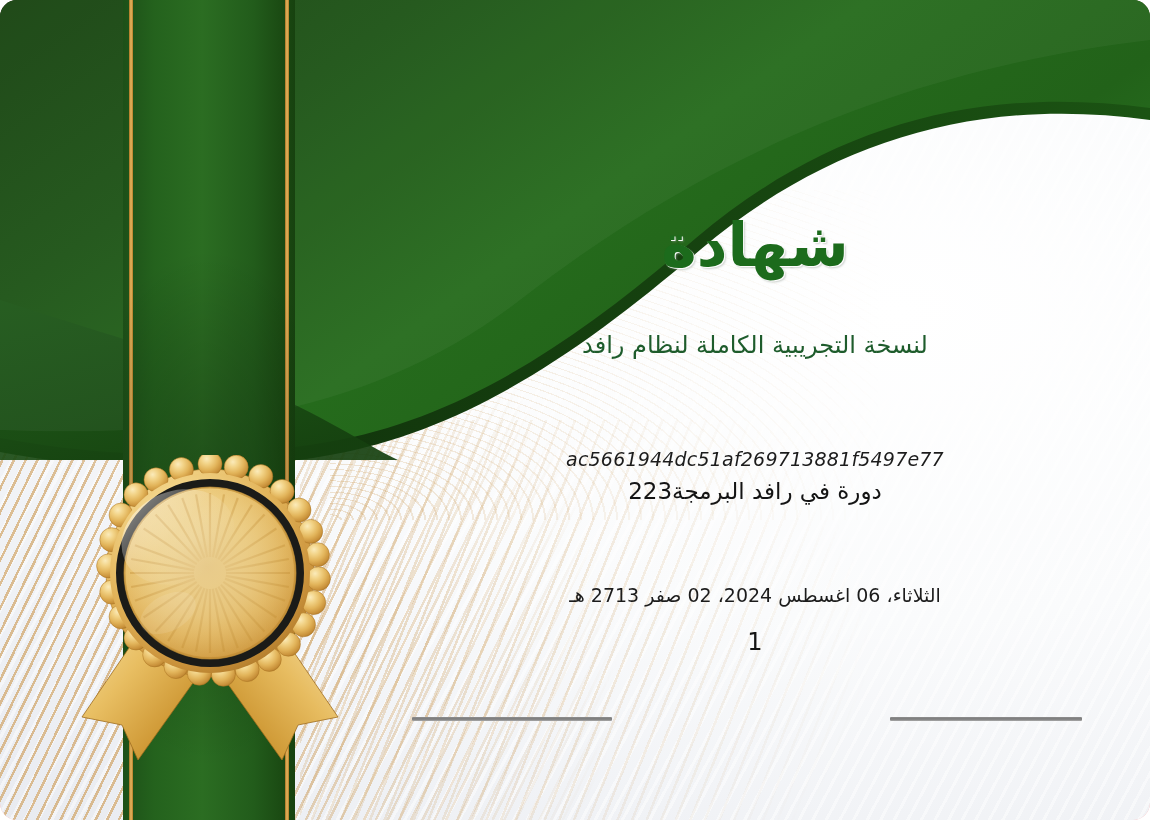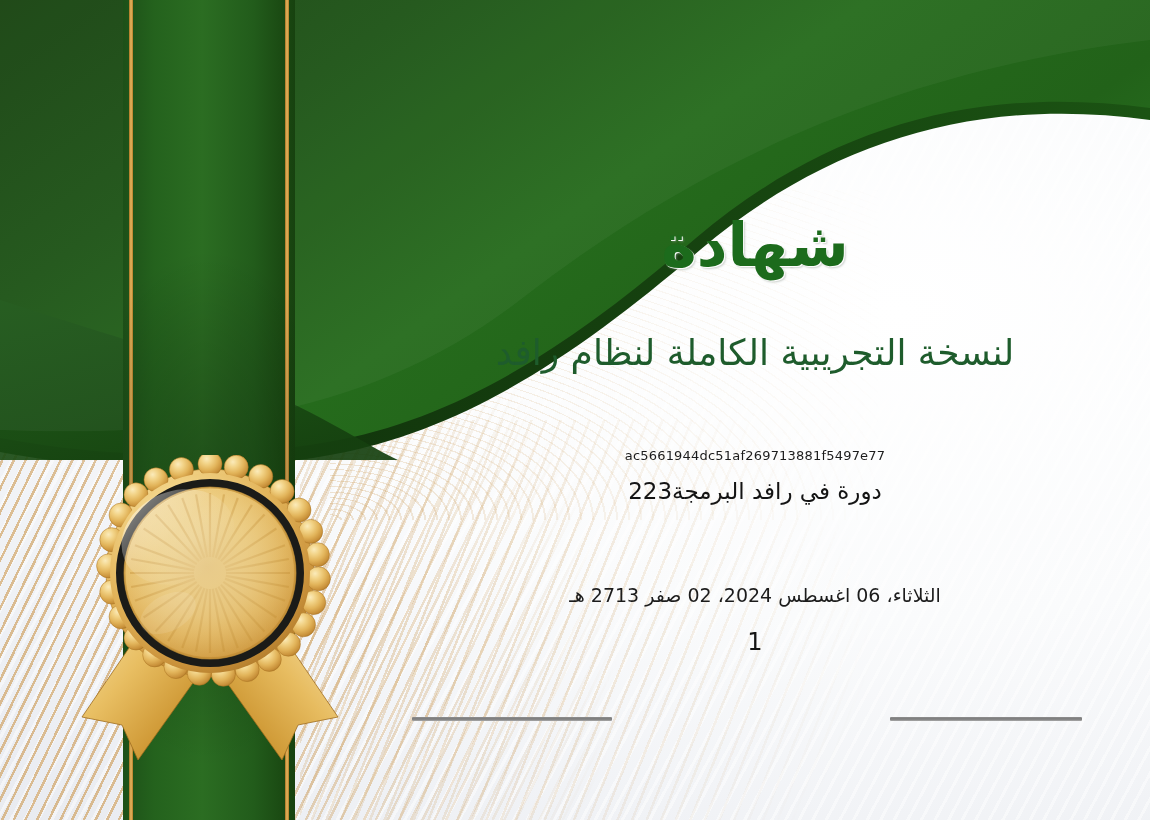--- a/index.html
+++ b/index.html
@@ -8,20 +8,21 @@
     padding: 0;
     background: #ffffff;
   }
   #certificate {
     position: relative;
     width: 1150px;
     height: 820px;
     overflow: hidden;
     font-family: "DejaVu Sans", "Liberation Sans", sans-serif;
     background: #fca5a5;
+    border-radius: 17px;
   }
 
   
   .paper-base {
     position: absolute;
     inset: 0;
     background:
       radial-gradient(ellipse 120% 90% at 78% 38%, #ffffff 0%, #fafbfc 42%, #eef0f4 78%, #e7e9ee 100%);
   }
   
@@ -150,32 +151,33 @@
     letter-spacing: 0px;
     text-shadow:
        1px 1px 0 rgba(255,255,255,0.95),
        2px 2px 2px rgba(150,160,150,0.45);
     line-height: 1.1;
   }
   .cert-subtitle {
     position: absolute;
     top: 330px;
     left: 0; right: 0;
-    font-size: 36px;
+    font-size: 24px;
     color: #1e5c2c;
     line-height: 1.3;
   }
   .cert-hash {
     position: absolute;
     top: 448px;
     left: 0; right: 0;
-    font-size: 13px;
+    font-size: 19px;
     color: #1c1c1c;
     direction: ltr;
     letter-spacing: .2px;
+    font-style: italic;
   }
   .cert-course {
     position: absolute;
     top: 478px;
     left: 0; right: 0;
     font-size: 23px;
     color: #141414;
   }
   .cert-date {
     position: absolute;

